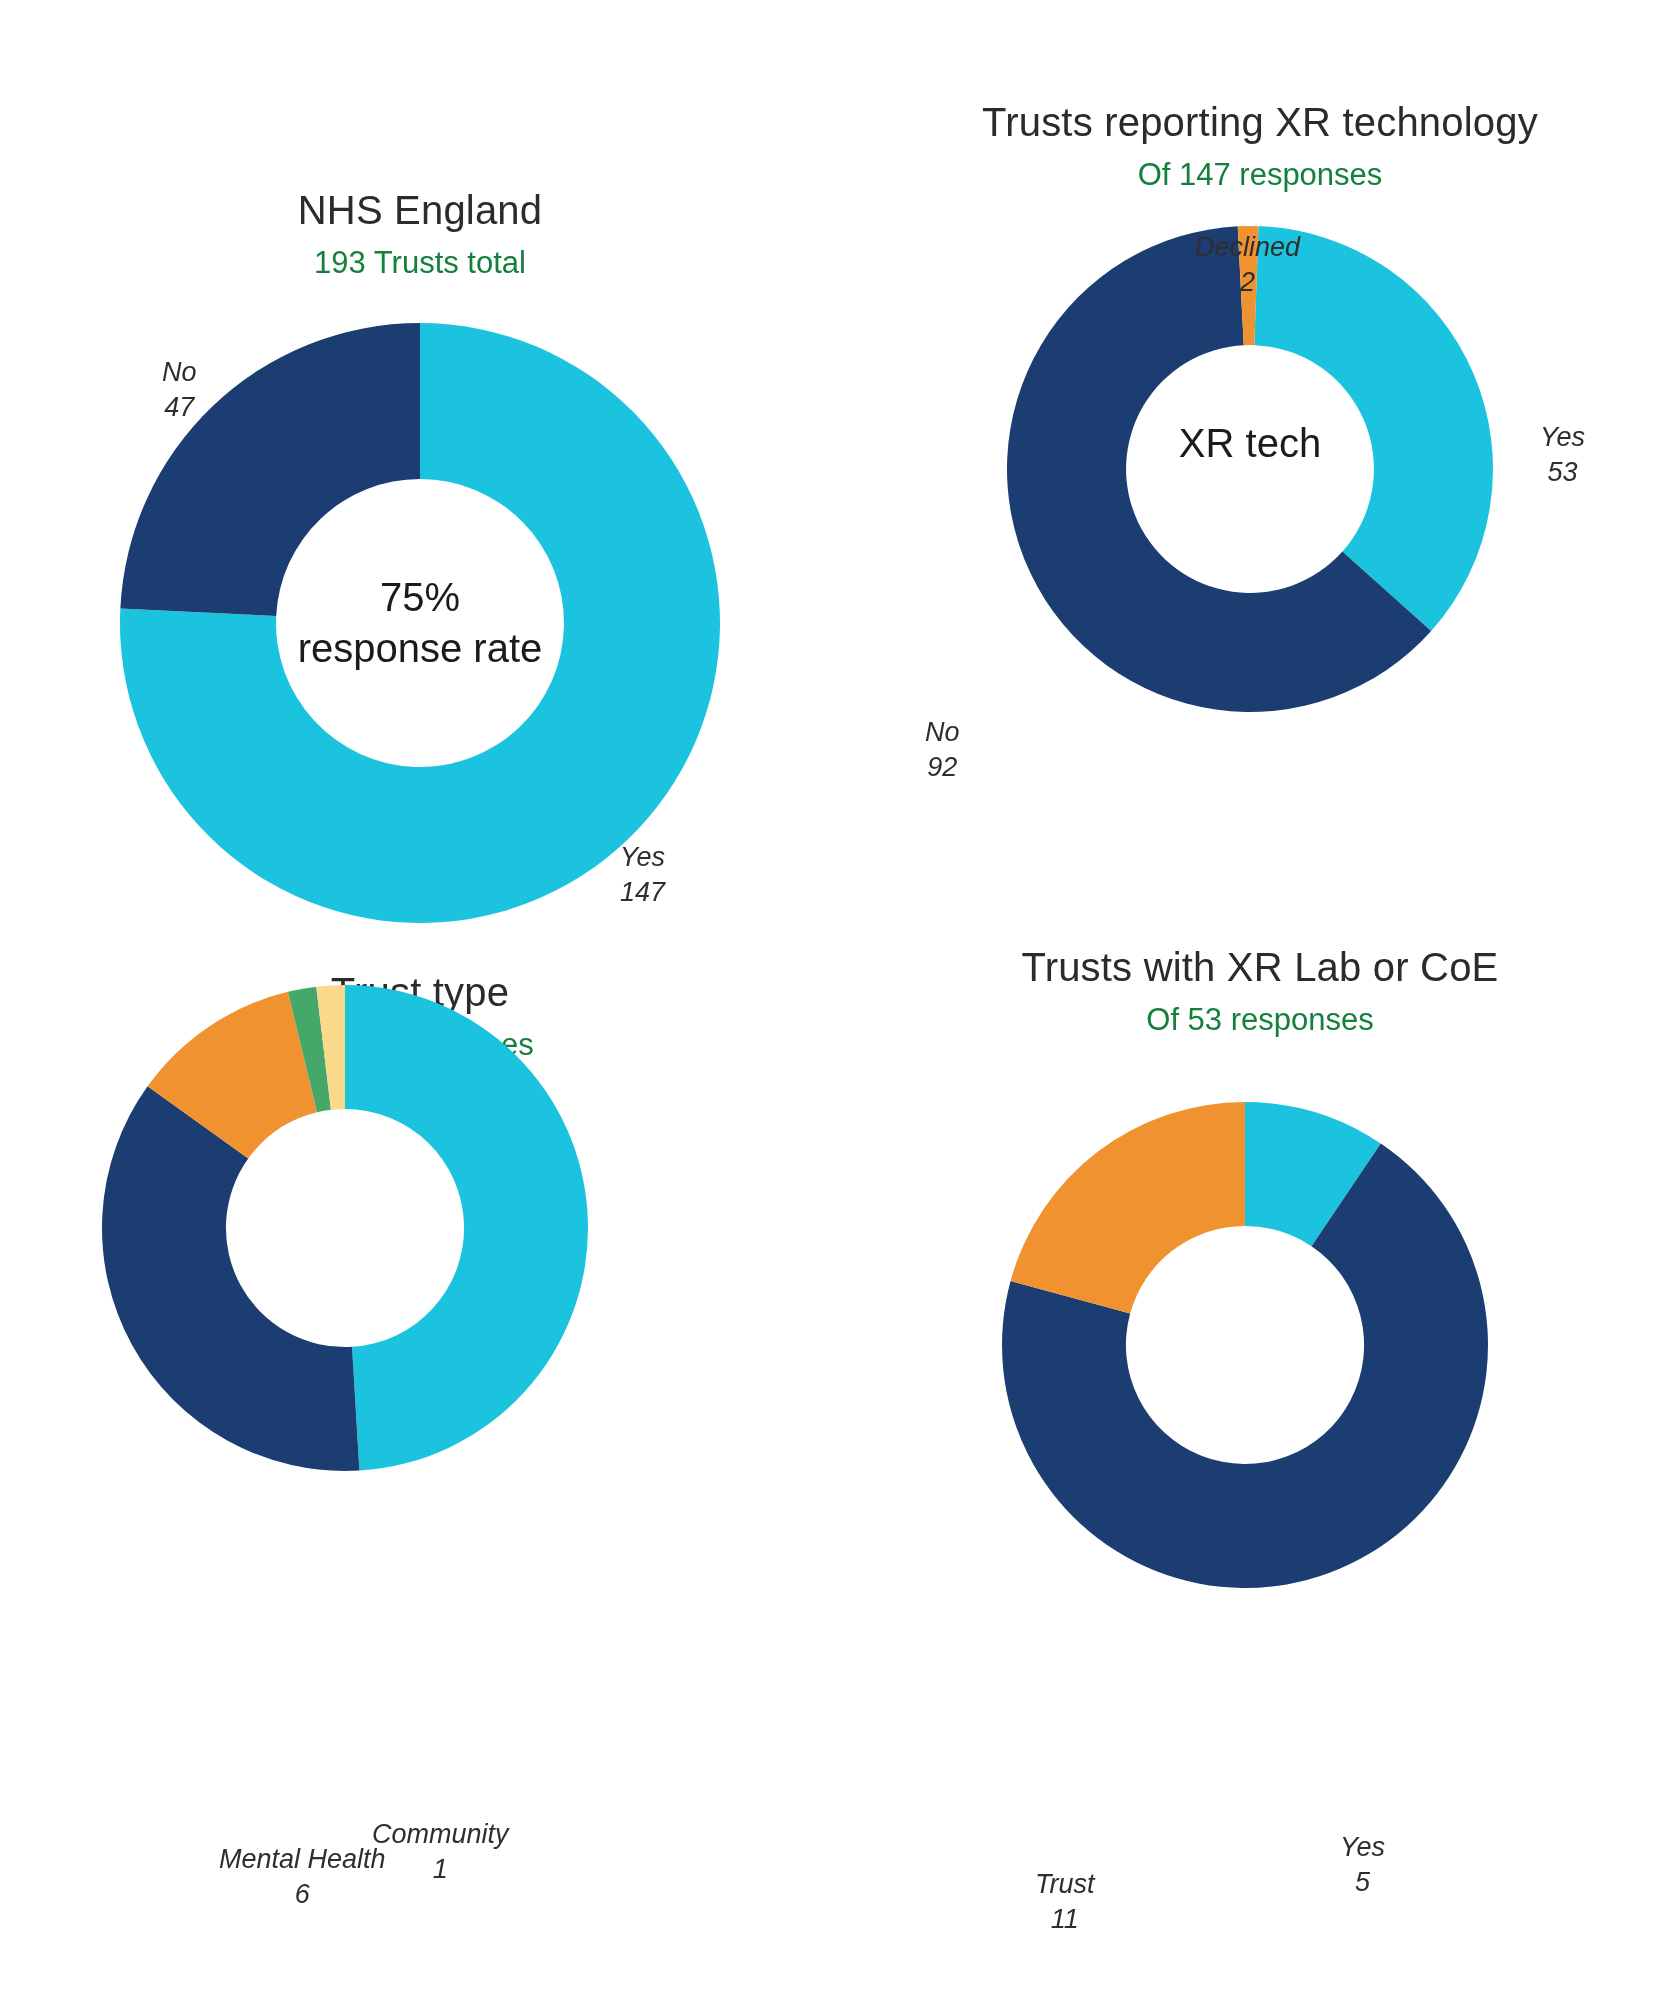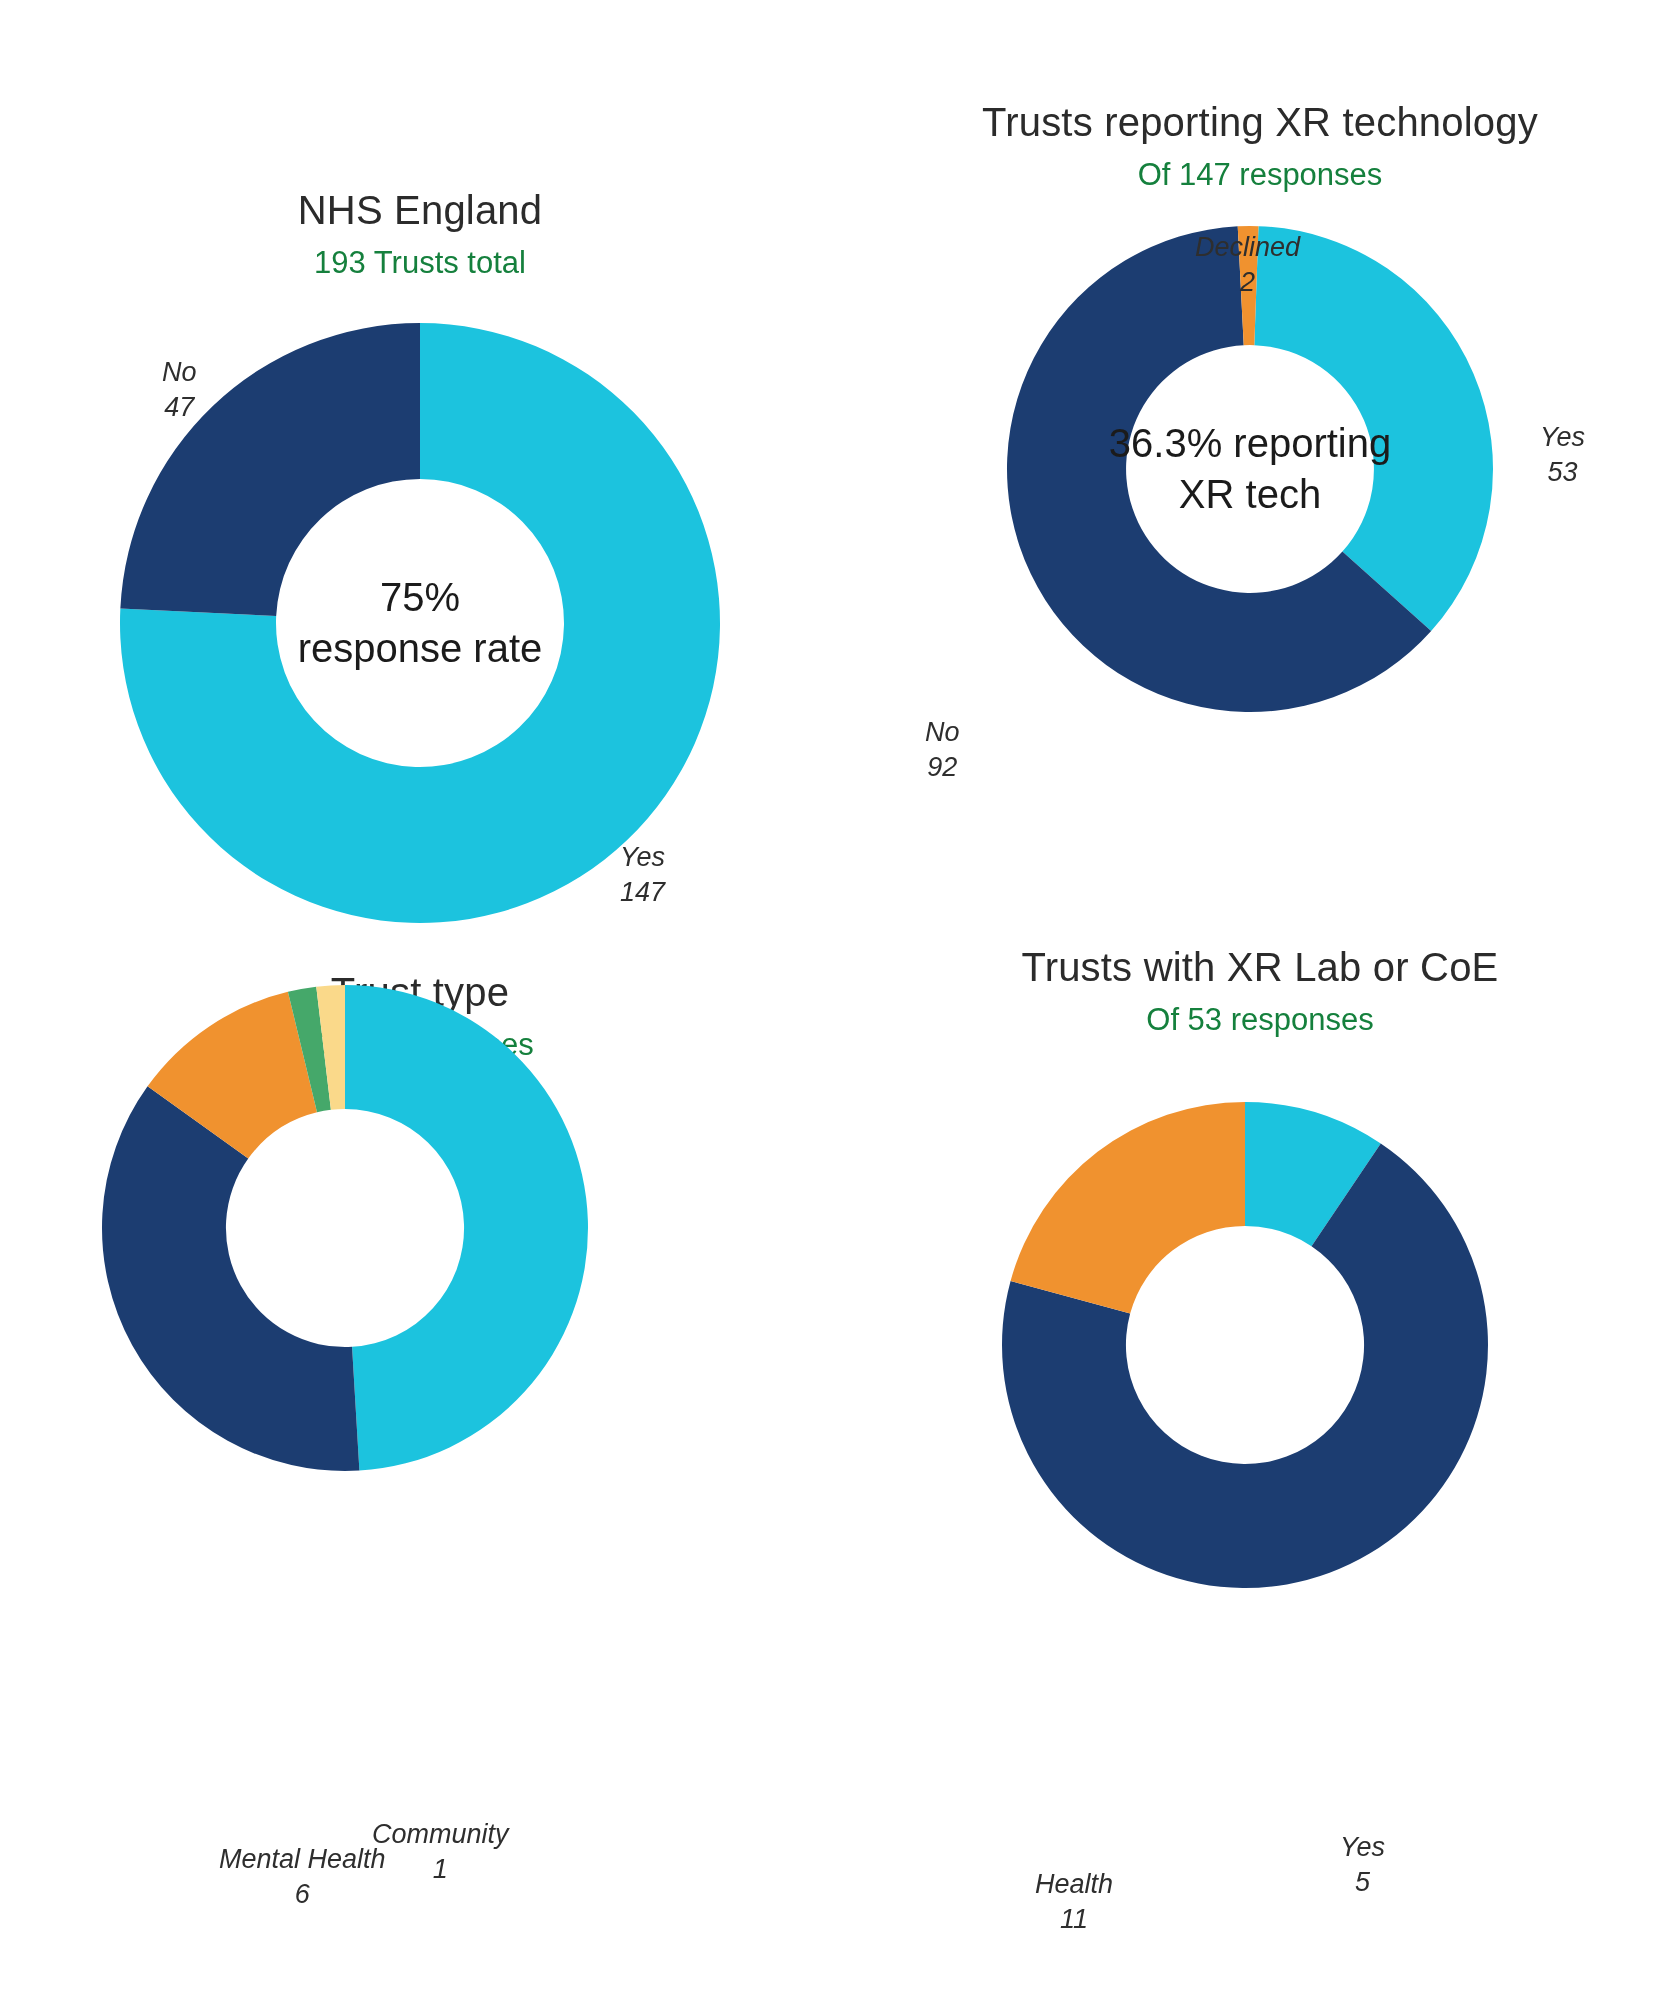--- a/index.html
+++ b/index.html
@@ -111,21 +111,20 @@
       <div class="chart-title">Trusts reporting XR technology</div>
       <div class="chart-subtitle">Of 147 responses</div>
     </div>
     <div class="donut-wrap">
         <svg class="donut" width="840" height="1000" viewBox="0 0 840 1000">
           <path d="M418.48057769870775 226.14802903435972 A243 243 0 0 1 591.1622056846624 630.9544850612915 L502.3927248991778 551.5967873812587 A123.93 123.93 0 0 0 414.32509462634096 345.14549480752345 Z" fill="#1CC3DE"></path>
           <path d="M591.1622056846624 630.9544850612915 A243 243 0 1 1 397.71455989300057 226.31075845563873 L403.73442554543027 345.22848681237576 A123.93 123.93 0 1 0 502.3927248991778 551.5967873812587 Z" fill="#1C3D71"></path>
           <path d="M397.71455989300057 226.31075845563873 A243 243 0 0 1 418.48057769870803 226.14802903435975 L414.32509462634107 345.14549480752345 A123.93 123.93 0 0 0 403.73442554543027 345.22848681237576 Z" fill="#F0922F"></path>
         </svg>
         <div class="center-label" style="width: 460px; left: 180px; top: 418px;">
-          <div>36.3% reporting</div>
           <div>XR tech</div>
         </div>
         <div class="slice-label" style="left: 700px; top: 420px;"><span>Yes</span><span class="val">53</span></div>
         <div class="slice-label" style="left: 85px; top: 715px;"><span>No</span><span class="val">92</span></div>
         <div class="slice-label" style="left: 355px; top: 230px;"><span>Declined</span><span class="val">2</span></div>
       </div>
   </section>
 
   <section class="panel" id="panel-trust-type">
     <div class="chart-titles" style="top:10px;">
@@ -150,17 +149,17 @@
       <div class="chart-title">Trusts with XR Lab or CoE</div>
       <div class="chart-subtitle">Of 53 responses</div>
     </div>
     <div class="donut-wrap">
         <svg class="donut" width="840" height="1000" viewBox="0 0 840 1000">
           <path d="M405 142 A243 243 0 0 1 540.7511640902876 183.45441843560096 L471.5180704042409 286.2426650334445 A119.07 119.07 0 0 0 405 265.93 Z" fill="#1CC3DE"></path>
           <path d="M540.7511640902876 183.45441843560096 A243 243 0 1 1 170.59355359626883 320.94831864521666 L290.14084126217176 353.61467613615616 A119.07 119.07 0 1 0 471.5180704042409 286.2426650334445 Z" fill="#1C3D71"></path>
           <path d="M170.59355359626883 320.94831864521666 A243 243 0 0 1 404.99999999999994 142 L405 265.93 A119.07 119.07 0 0 0 290.14084126217176 353.61467613615616 Z" fill="#F0922F"></path>
         </svg>
         <div class="slice-label" style="left: 500px; top: 870px;"><span>Yes</span><span class="val">5</span></div>
-        <div class="slice-label" style="left: 195px; top: 907px;"><span>Health</span><span class="val">11</span></div>
+        <div class="slice-label" style="left: 195px; top: 907px;"><span>Trust</span><span class="val">11</span></div>
       </div>
   </section>
 
 </div>
 
 </body></html>

